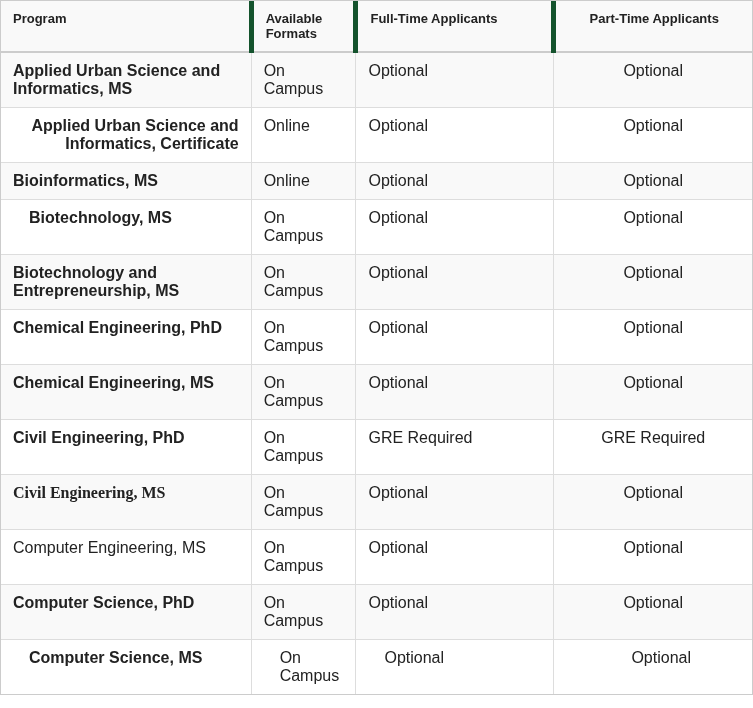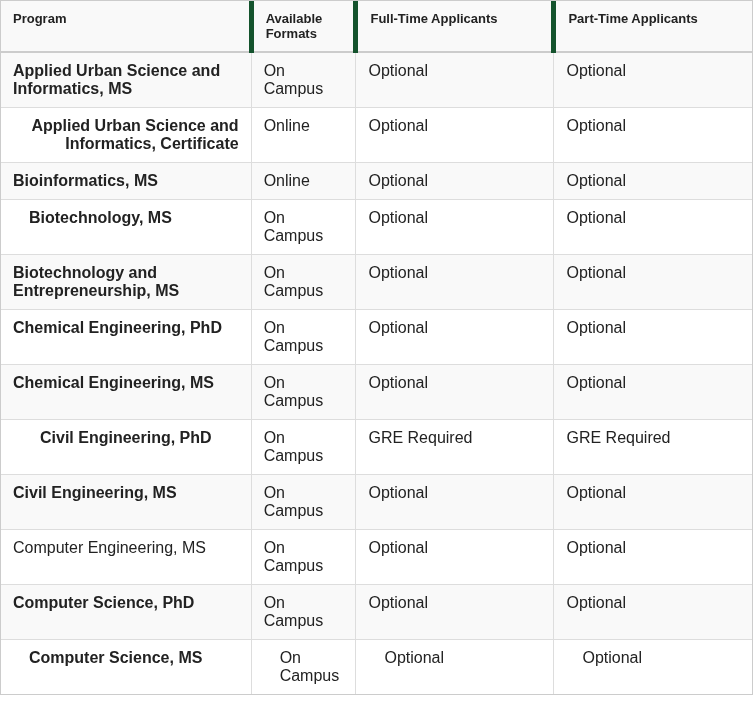--- a/index.html
+++ b/index.html
@@ -78,20 +78,21 @@
       width: 100px;
     }
 
     .col-fulltime {
       width: 190px;
       margin-top: 8px;
     }
 
     .col-parttime {
       width: 190px;
+      text-align: center;
     }
   </style>
 </head>
 <body>
 
 <div class="table-container">
   <table>
     <thead>
       <tr>
         <th class="col-program">Program</th>
@@ -137,27 +138,27 @@
           <td class="col-fulltime">Optional</td>
           <td class="col-parttime">Optional</td>
         </tr>
         <tr>
           <td class="col-program" style="font-weight: bold;">Chemical Engineering, MS</td>
           <td class="col-formats">On Campus</td>
           <td class="col-fulltime">Optional</td>
           <td class="col-parttime">Optional</td>
         </tr>
         <tr>
-          <td class="col-program" style="font-weight: bold; text-align: center;">Civil Engineering, PhD</td>
+          <td class="col-program" style="font-weight: bold;">Civil Engineering, PhD</td>
           <td class="col-formats">On Campus</td>
           <td class="col-fulltime">GRE Required</td>
           <td class="col-parttime">GRE Required</td>
         </tr>
         <tr>
-          <td class="col-program" style="font-weight: bold;">Civil Engineering, MS</td>
+          <td class="col-program" style="font-weight: bold; font-family: Liberation Serif, serif;">Civil Engineering, MS</td>
           <td class="col-formats">On Campus</td>
           <td class="col-fulltime">Optional</td>
           <td class="col-parttime">Optional</td>
         </tr>
         <tr>
           <td class="col-program" style="font-weight: normal; margin-left: 6px;">Computer Engineering, MS</td>
           <td class="col-formats">On Campus</td>
           <td class="col-fulltime">Optional</td>
           <td class="col-parttime">Optional</td>
         </tr>

